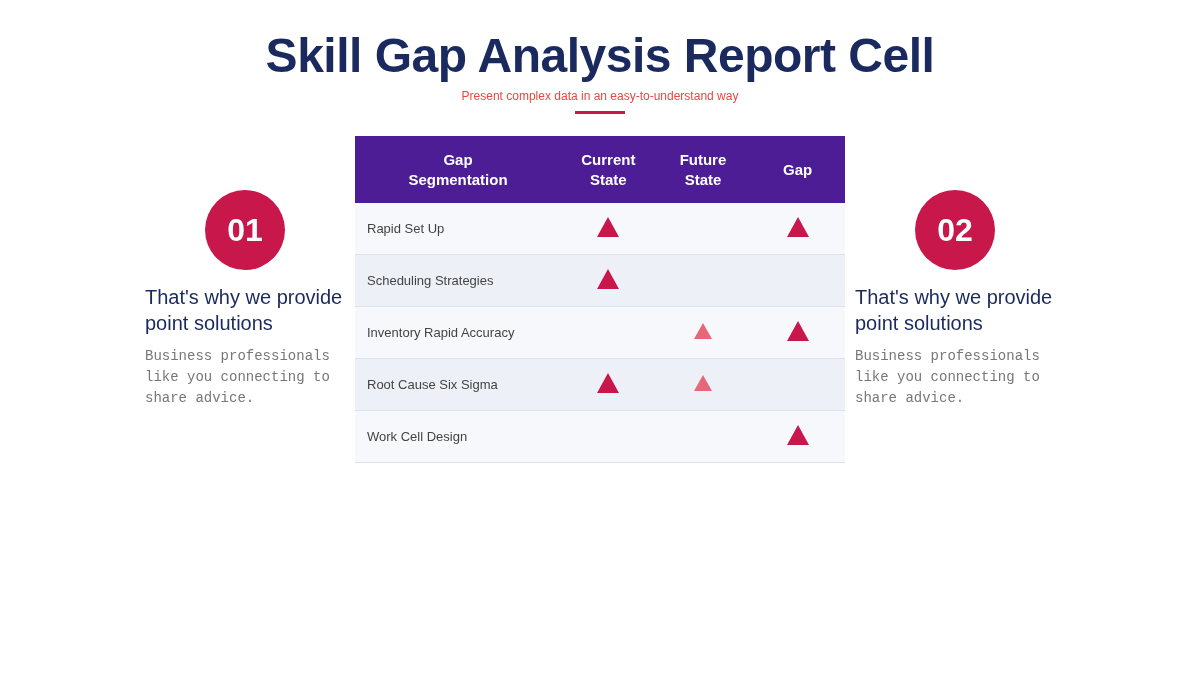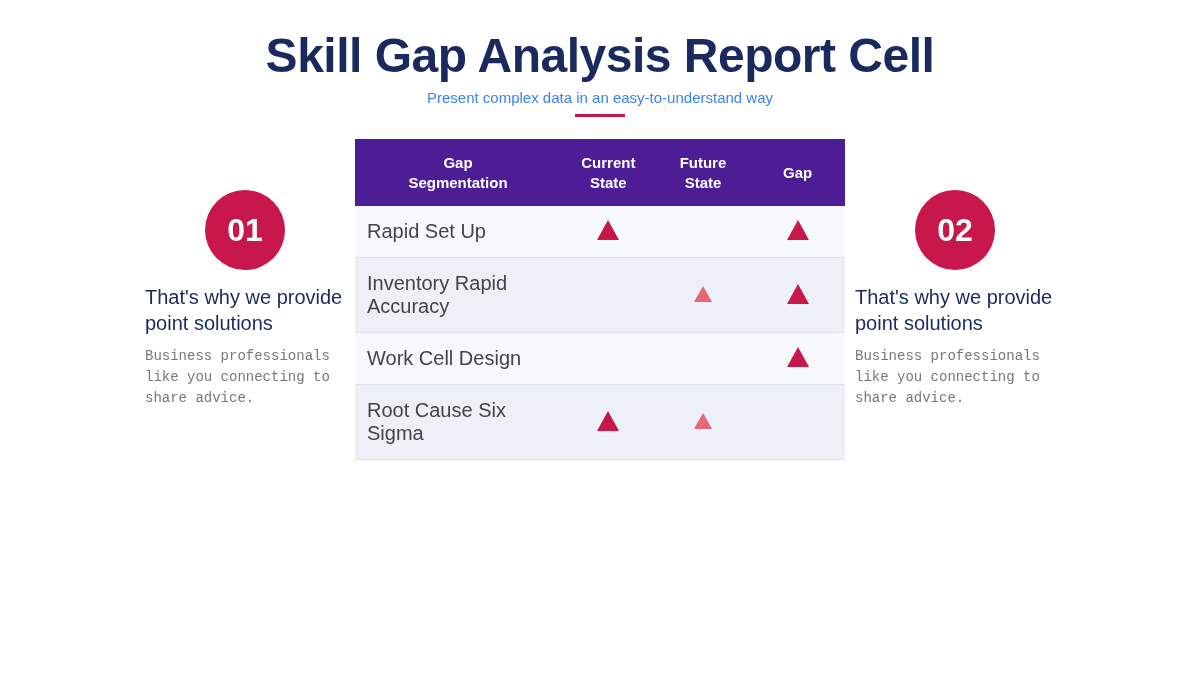--- a/index.html
+++ b/index.html
@@ -18,22 +18,22 @@
     .page-title {
       font-size: 48px;
       font-weight: 900;
       color: #1a2a5e;
       text-align: center;
       margin-top: 28px;
       letter-spacing: -0.5px;
     }
 
     .page-subtitle {
-      font-size: 15px;
-      color: #3b82f6;
+      font-size: 12px;
+      color: #ef4444;
       text-align: center;
       margin-top: 6px;
     }
 
     .subtitle-line {
       width: 50px;
       height: 3px;
       background: #c8174a;
       margin: 8px auto 18px auto;
     }
@@ -135,21 +135,21 @@
       padding: 14px 12px;
       font-size: 14px;
       color: #444;
       text-align: center;
       vertical-align: middle;
     }
 
     tbody td:first-child {
       text-align: left;
       color: #444;
-      font-size: 20px;
+      font-size: 13px;
     }
 
     .triangle-up {
       display: inline-block;
       width: 0;
       height: 0;
       border-left: 11px solid transparent;
       border-right: 11px solid transparent;
       border-bottom: 20px solid #c8174a;
     }
@@ -189,36 +189,42 @@
         </tr>
       </thead>
       <tbody id="table-body">
       <tr>
             <td>Rapid Set Up</td>
             <td><span class="triangle-up"></span></td>
             <td></td>
             <td><span class="triangle-up"></span></td>
           </tr>
           <tr>
+            <td>Scheduling Strategies</td>
+            <td><span class="triangle-up"></span></td>
+            <td></td>
+            <td></td>
+          </tr>
+          <tr>
             <td>Inventory Rapid Accuracy</td>
             <td></td>
             <td><span class="triangle-up-sm"></span></td>
             <td><span class="triangle-up"></span></td>
           </tr>
           <tr>
+            <td>Root Cause Six Sigma</td>
+            <td><span class="triangle-up"></span></td>
+            <td><span class="triangle-up-sm"></span></td>
+            <td></td>
+          </tr>
+          <tr>
             <td>Work Cell Design</td>
             <td></td>
             <td></td>
             <td><span class="triangle-up"></span></td>
-          </tr>
-          <tr>
-            <td>Root Cause Six Sigma</td>
-            <td><span class="triangle-up"></span></td>
-            <td><span class="triangle-up-sm"></span></td>
-            <td></td>
           </tr>
         </tbody>
     </table>
   </div>
 
   <div class="side-panel">
     <div class="circle-badge">02</div>
     <div class="side-heading">That's why we provide point solutions</div>
     <div class="side-text">Business professionals like you connecting to share advice.</div>
   </div>

